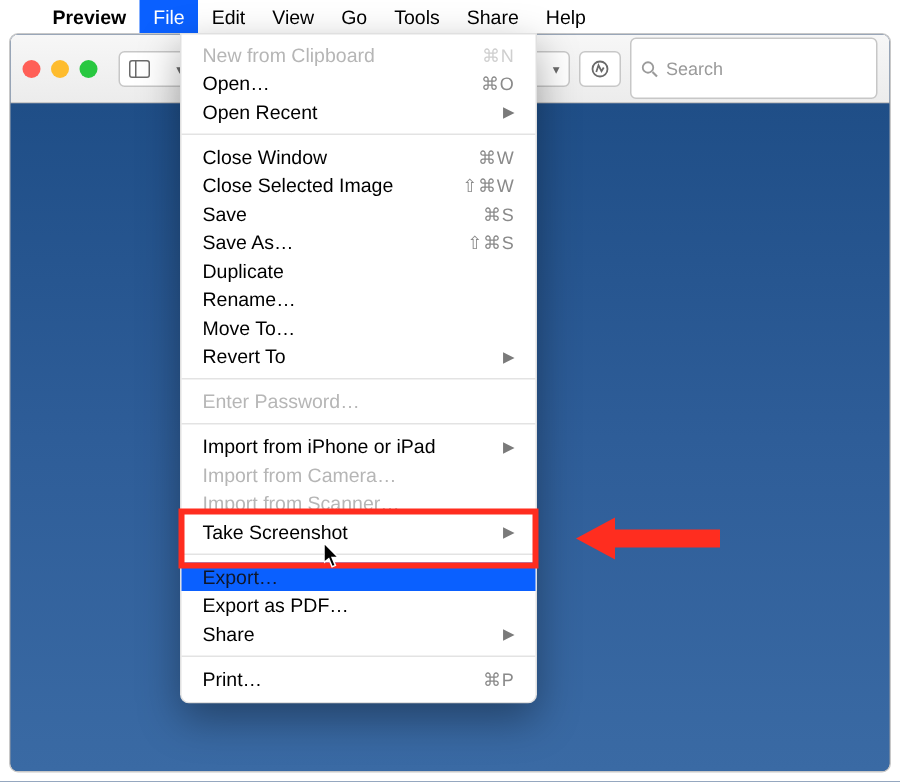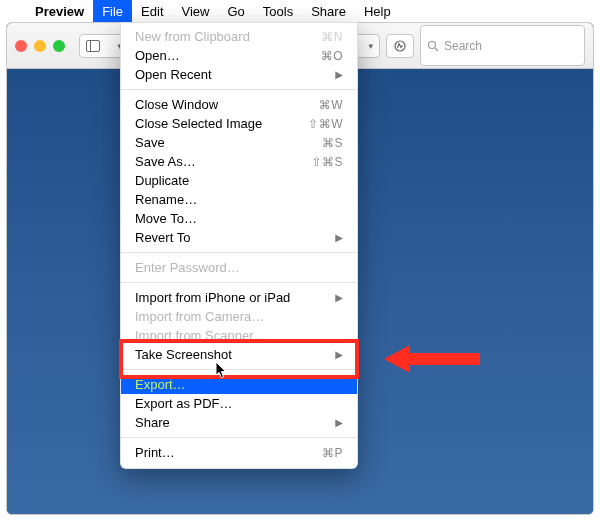--- a/index.html
+++ b/index.html
@@ -23,21 +23,21 @@
   .search { margin-left: auto; width: 165px; height: 41px; border: 1px solid #c7c7c7; border-radius: 4px; background: #fff; display: flex; align-items: center; padding: 0 6px; gap: 5px; color: #9a9a9a; font-size: 12px; }
   .content { position: absolute; top: 46px; left: 0; right: 0; bottom: 0; background: linear-gradient(#1f4e87 0%, #2e5d98 50%, #3a6aa4 100%); }
 
   .dropdown { position: absolute; left: 120px; top: 22px; width: 238px; background: #fff; border: 1px solid rgba(0,0,0,0.12); border-radius: 0 0 6px 6px; box-shadow: 0 10px 28px rgba(0,0,0,0.35); padding: 4px 0 6px; font-size: 13px; }
   .ditem { display: flex; align-items: center; height: 19px; padding: 0 14px; position: relative; }
   .ditem .label { flex: 1; white-space: nowrap; }
   .ditem .short { color: #8a8a8a; font-size: 12px; letter-spacing: 0.5px; }
   .ditem .sub { font-size: 10px; color: #7a7a7a; }
   .ditem.disabled { color: #b6b6b6; }
   .ditem.disabled .short { color: #cfcfcf; }
-  .ditem.selected { background: #0a60ff; color: #bef264; }
+  .ditem.selected { background: #0a60ff; color: #0f172a; }
   .sep { height: 1px; background: #e3e3e3; margin: 5px 0; }
 
   .highlight-box { position: absolute; border: 4px solid #ff2d1f; pointer-events: none; }
   .arrow { position: absolute; display: flex; align-items: center; pointer-events: none; }
   .arrow .head { width: 0; height: 0; border-top: 14px solid transparent; border-bottom: 14px solid transparent; border-right: 26px solid #ff2d1f; }
   .arrow .shaft { width: 70px; height: 12px; background: #ff2d1f; }
 
   .cursor {
     position: absolute; width: 12px; height: 18px; pointer-events: none;
   }

